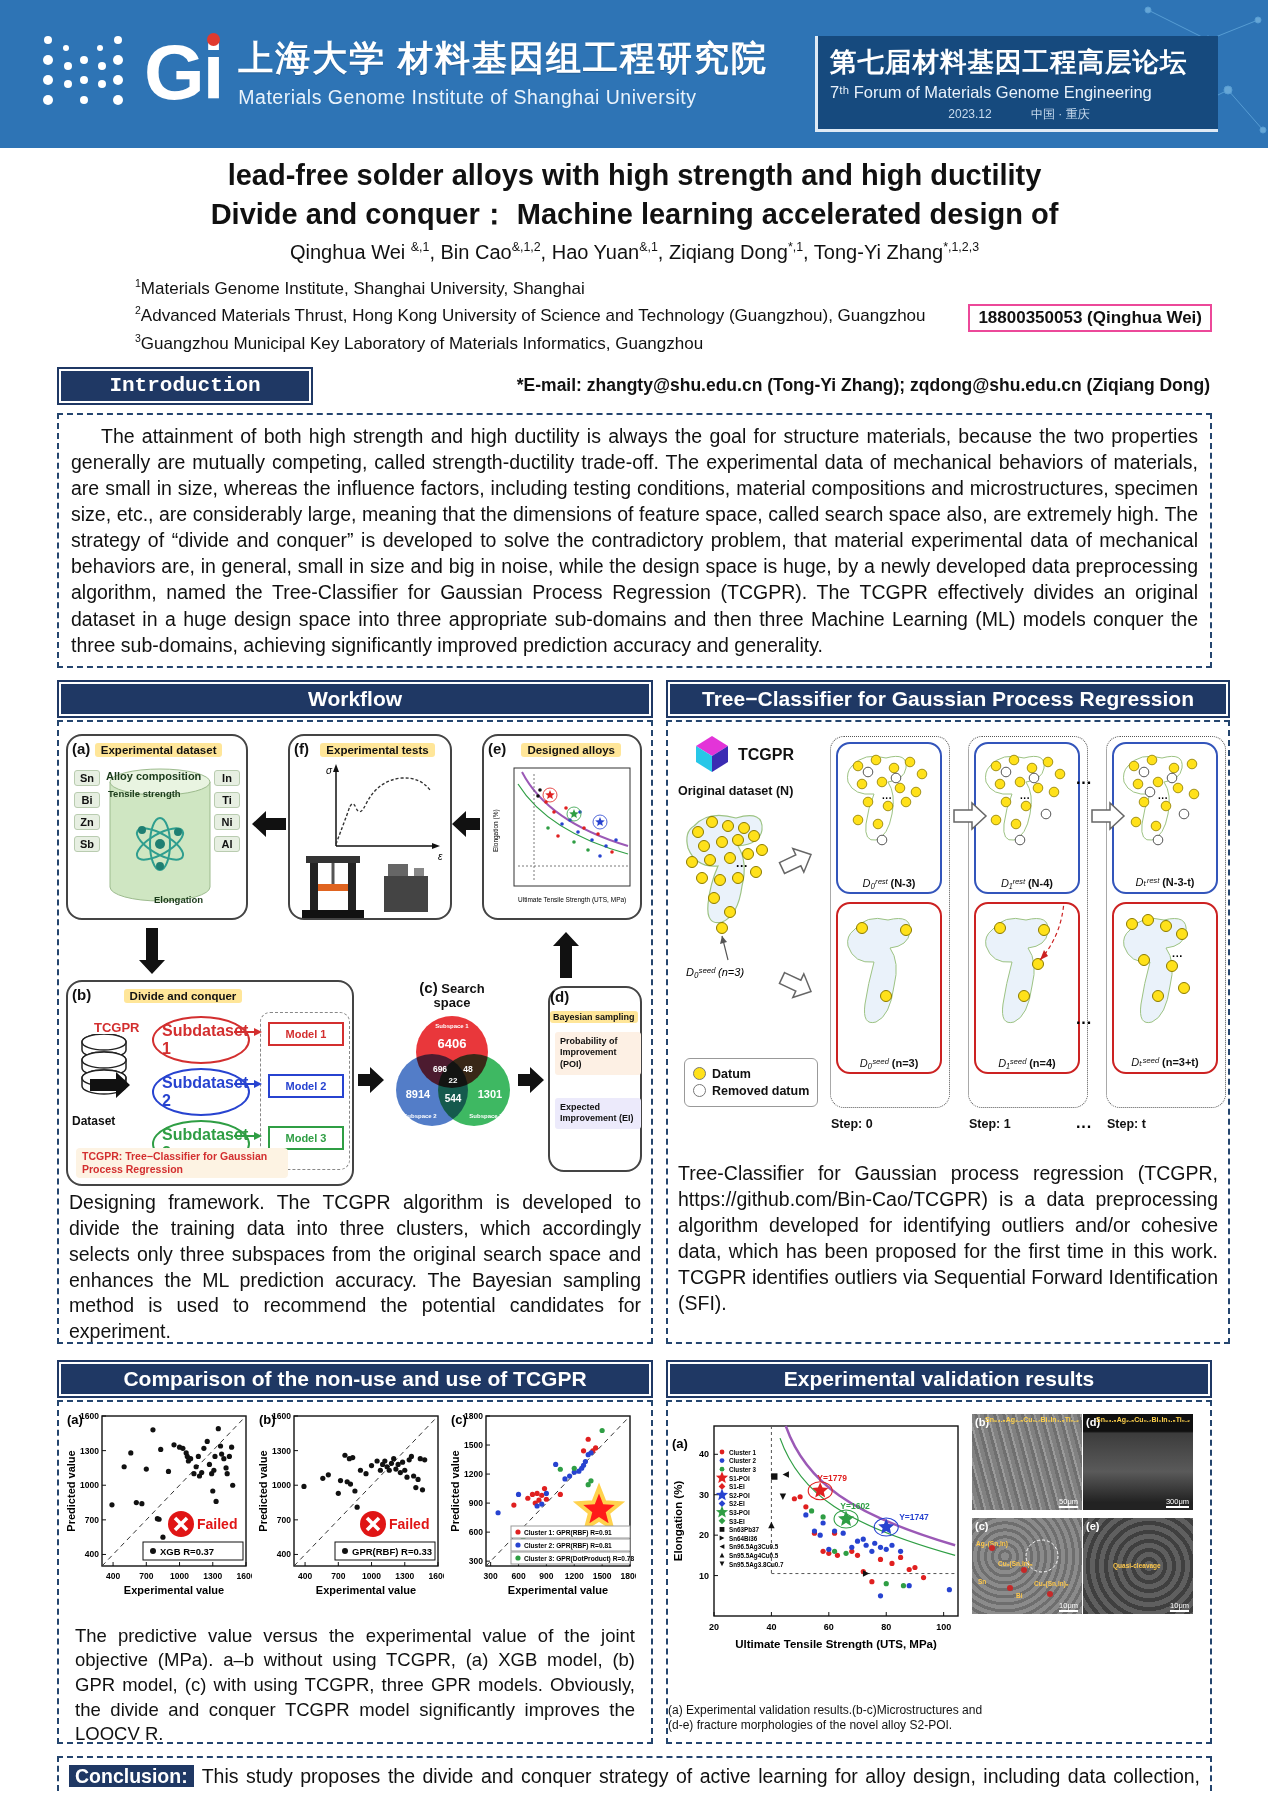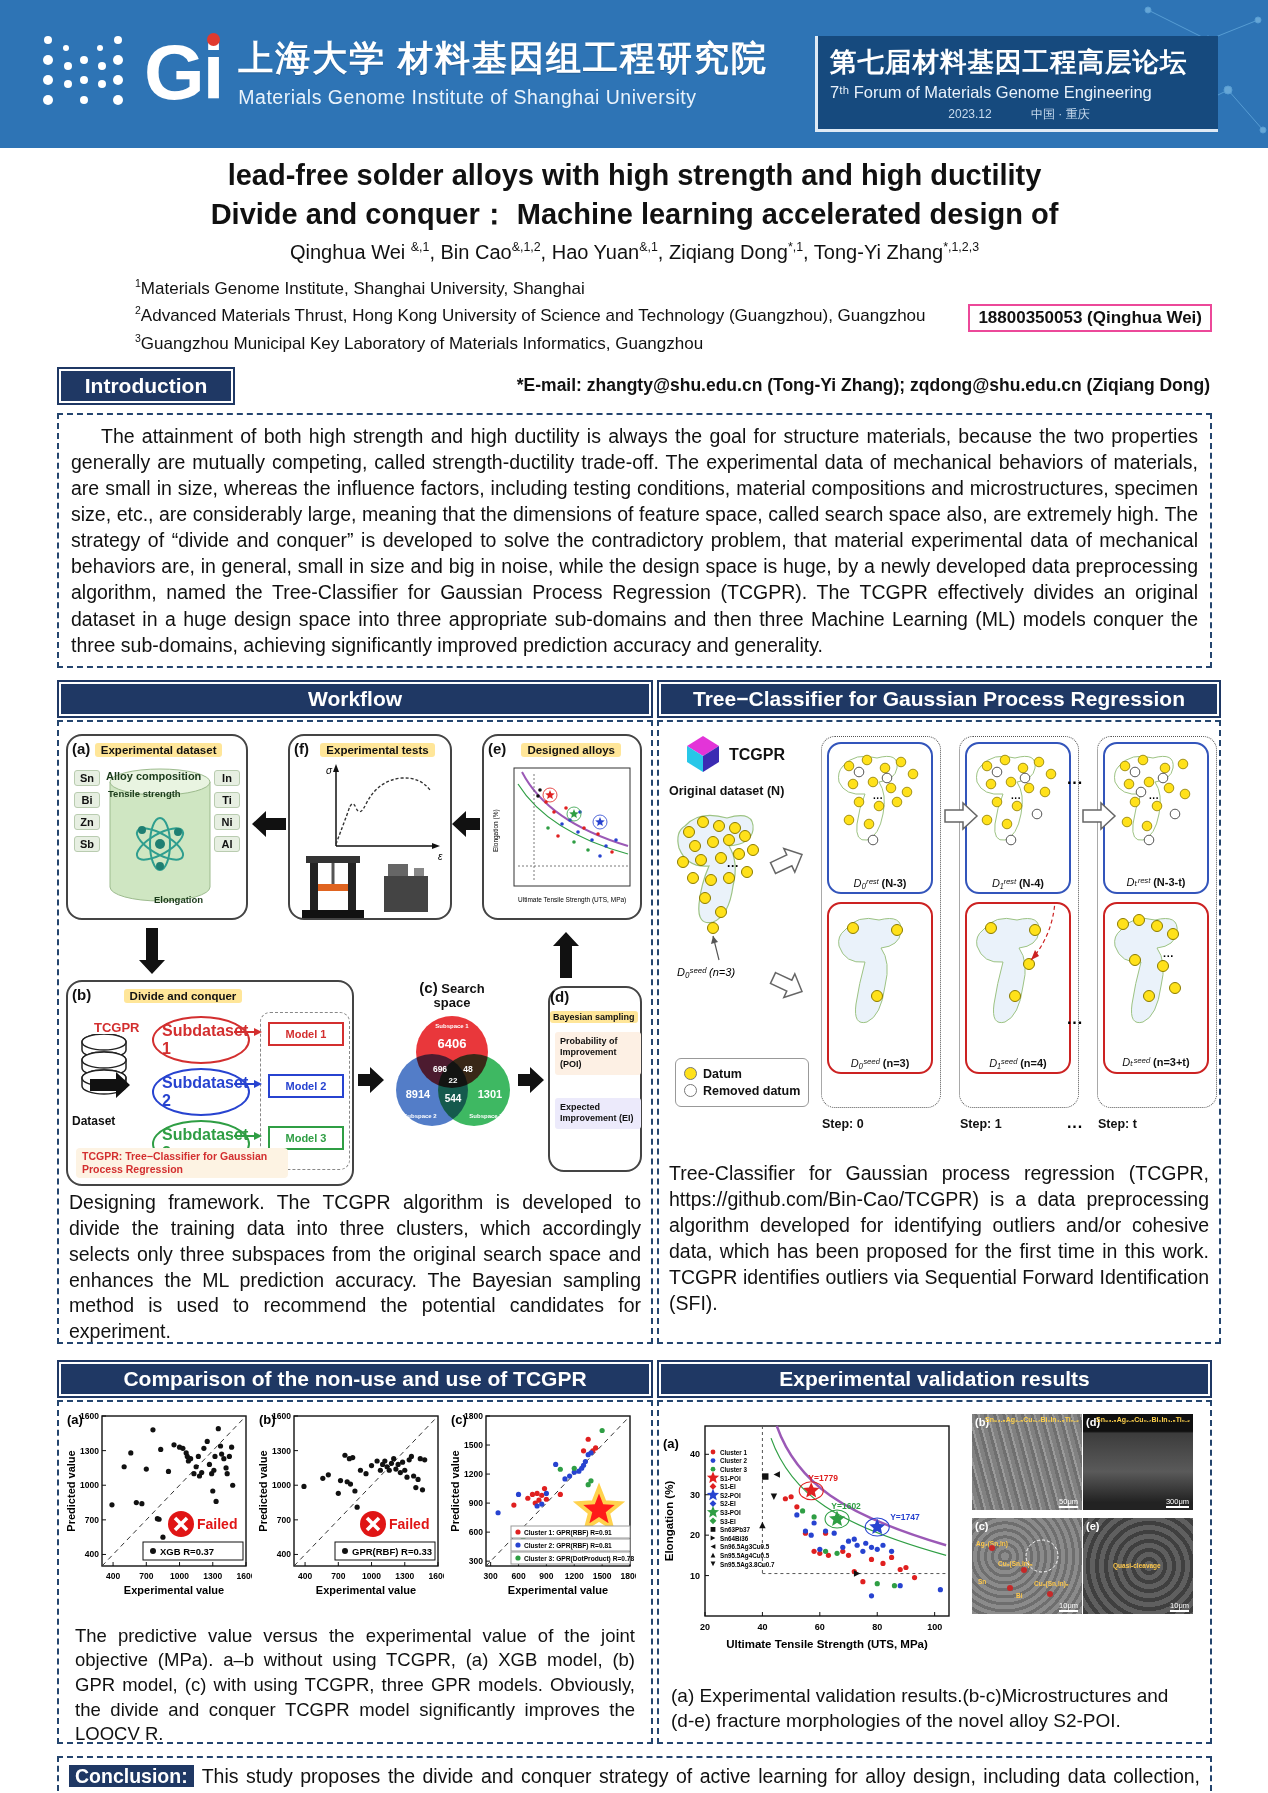--- a/index.html
+++ b/index.html
@@ -31,27 +31,27 @@
   .dashed-box{border:2px dashed #24456e;background:#fff;box-sizing:border-box;}
   sup{font-size:.62em;}
 
   
   .main-title{font-weight:bold;font-size:29px;text-align:center;line-height:39px;margin-top:8px;}
   .authors{font-size:20px;text-align:center;margin-top:6px;}
   .affils{font-size:17px;margin-top:8px;margin-left:78px;line-height:23px;}
   .phone-box{position:absolute;right:0;top:156px;border:2px solid #ec4899;background:#fff;
              font-weight:bold;font-size:17px;padding:2px 8px;}
   .intro-row{display:flex;align-items:center;margin-top:12px;}
-  .intro-bar{width:170px;flex:none;}
+  .intro-bar{width:248px;flex:none;font-family:Liberation Mono, monospace;}
   .email{flex:1;text-align:right;font-weight:bold;font-size:17.5px;padding-right:2px;}
   .intro-box{margin-top:8px;padding:8px 12px;font-size:19.5px;line-height:1.34;text-align:justify;}
   .intro-box .body{text-indent:30px;display:block;}
 
   
-  .cols{display:flex;gap:4px;margin-top:12px;align-items:flex-start;}
+  .cols{display:flex;gap:13px;margin-top:12px;align-items:flex-start;}
   .col-l{width:596px;flex:none;}
   .col-r{flex:1;}
   .wf-box{height:624px;position:relative;margin-top:6px;}
   .tc-box{height:624px;position:relative;margin-top:6px;padding:6px 10px;}
   .cap{font-size:19.5px;line-height:1.33;text-align:justify;padding:0 10px;}
 
   
   .wf-diag{position:relative;width:578px;height:462px;margin:6px auto 0 auto;}
   .panel{position:absolute;border:2px solid #444;border-radius:16px;background:#fff;box-sizing:border-box;}
   .pletter{font-weight:bold;font-size:15px;}
@@ -92,21 +92,21 @@
   .micro{position:relative;width:110px;height:96px;display:inline-block;margin:0 1px 4px 0;overflow:hidden;
          background:#7d7d7d;}
   .tex1{background:repeating-linear-gradient(75deg,#6f6f6f 0 3px,#9a9a9a 3px 5px,#818181 5px 9px),#808080;}
   .tex2{background:linear-gradient(180deg,#101010 0 18%,#3c3c3c 20%,#5a5a5a 60%,#222 92%);}
   .tex3{background:repeating-radial-gradient(circle at 30% 40%,#8b8b8b 0 4px,#6e6e6e 4px 7px),#7a7a7a;}
   .tex4{background:repeating-radial-gradient(circle at 60% 50%,#5f5f5f 0 5px,#3f3f3f 5px 9px),#4a4a4a;}
   .micro .ml{position:absolute;left:3px;top:2px;color:#fff;font-weight:bold;font-size:11px;}
   .micro .alloy{position:absolute;right:3px;top:2px;color:#ffd24d;font-weight:bold;font-size:7px;}
   .micro .phase{position:absolute;color:#ffc94d;font-size:6.5px;font-weight:bold;}
   .micro .scale{position:absolute;right:4px;bottom:2px;color:#fff;font-size:7.5px;border-bottom:2px solid #fff;line-height:1.1;}
-  .val-cap{position:absolute;left:12px;right:12px;bottom:8px;font-size:19px;line-height:1.3;text-align:left;}
+  .val-cap{position:absolute;left:0;right:12px;bottom:8px;font-size:12px;line-height:1.3;text-align:left;}
 
   
   .conc-box{margin-top:12px;padding:6px 10px;font-size:19.5px;line-height:1.32;text-align:justify;}
   .conc-label{background:#1f3864;color:#fff;font-weight:bold;padding:0 6px;margin-right:8px;}
 </style>
 </head>
 <body>
 
 <div class="poster">
 

